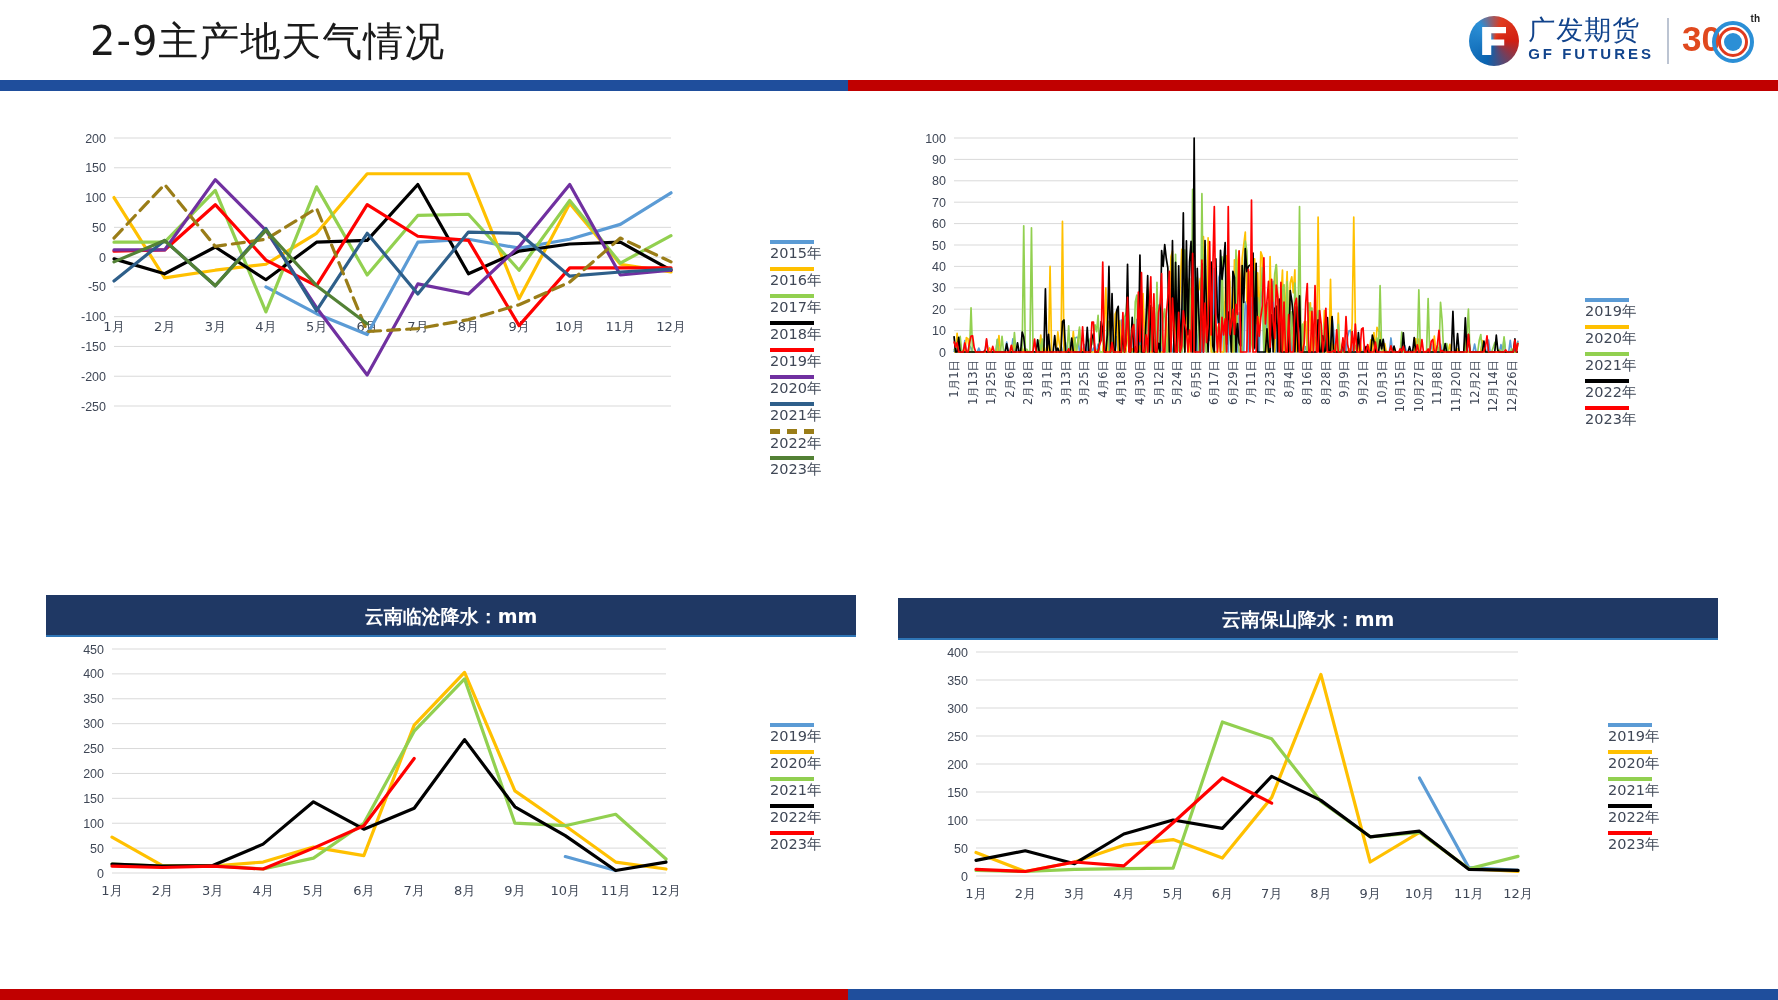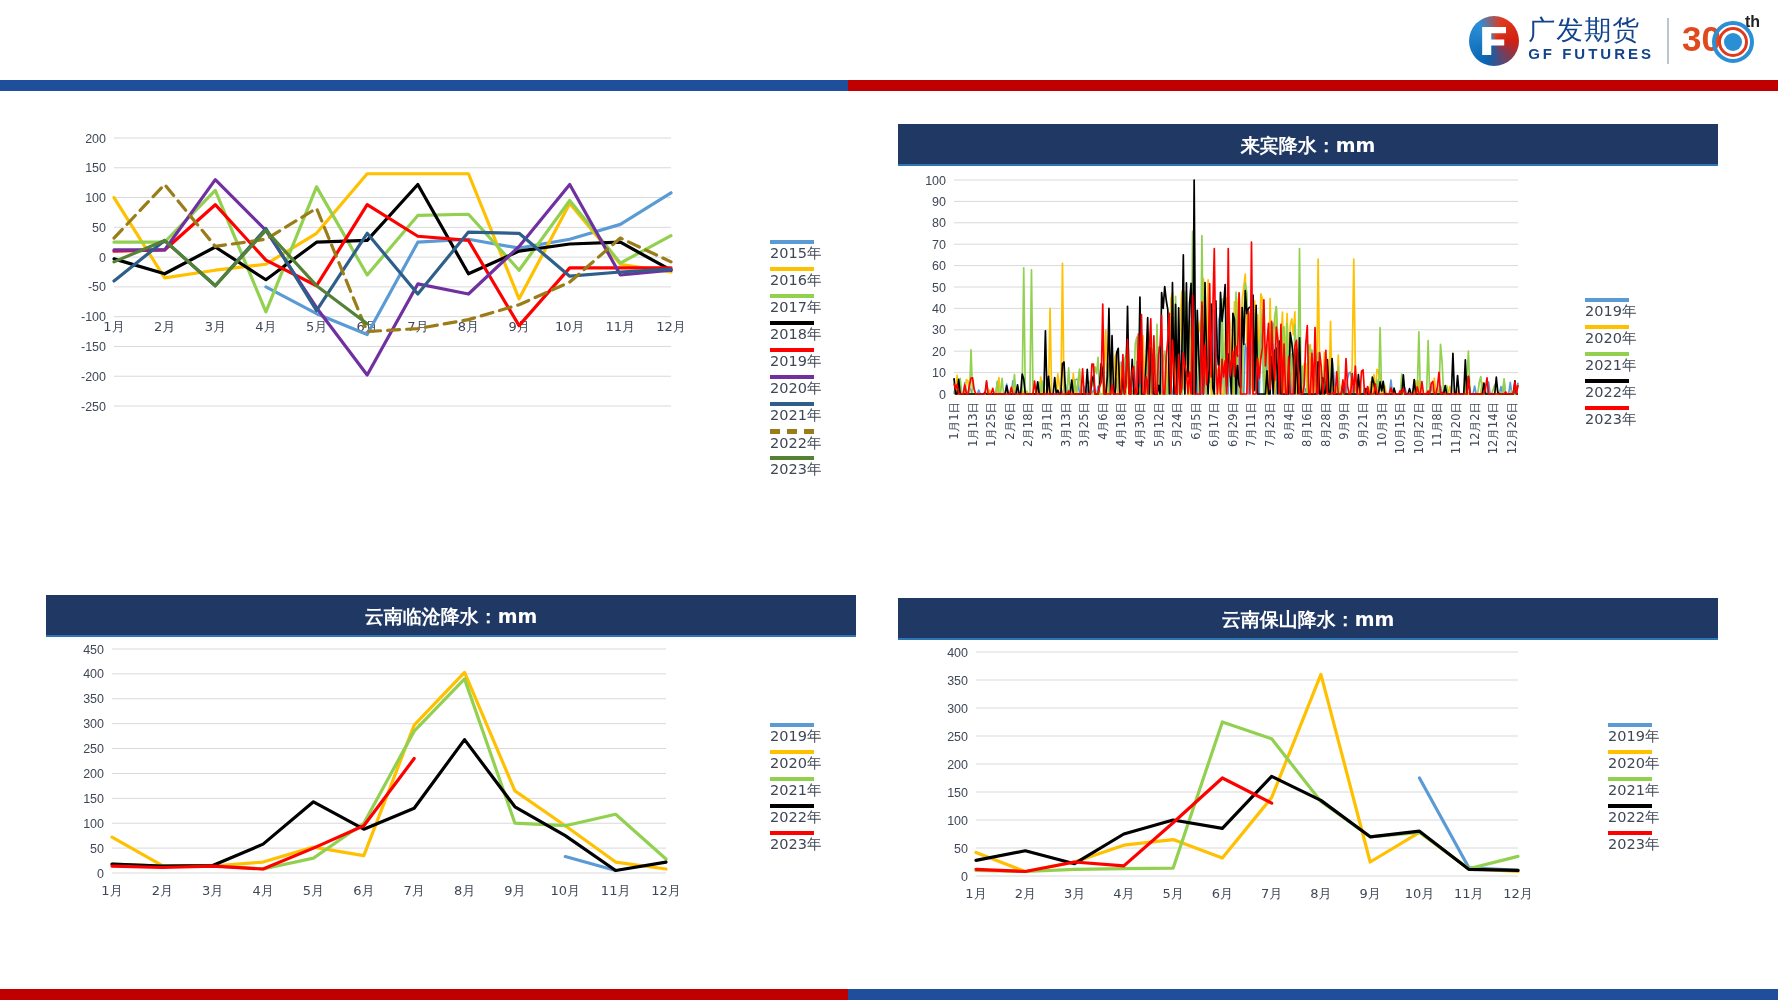--- a/index.html
+++ b/index.html
@@ -38,21 +38,21 @@
   .logo-div{ width:2px; height:46px; background:#bcc4d2; margin:0 13px; }
   .logo-30{ position:relative; width:74px; height:52px; }
   .logo-30 .ring{ position:absolute; right:2px; top:6px; width:42px; height:42px; border-radius:50%;
      border:4px solid #2b8fd6; }
   .logo-30 .ring2{ position:absolute; right:8px; top:12px; width:30px; height:30px; border-radius:50%;
      border:3px solid #e03a1e; }
   .logo-30 .ring3{ position:absolute; right:14px; top:18px; width:18px; height:18px; border-radius:50%;
      background:#2b8fd6; }
   .logo-30 .three{ position:absolute; left:0px; top:4px; font-size:35px; font-weight:bold; color:#e0491e;
      font-family:"Liberation Sans",sans-serif; }
-  .logo-30 .th{ position:absolute; right:-4px; top:-2px; font-size:16px; font-weight:bold; color:#222; }
+  .logo-30 .th{ position:absolute; right:-4px; top:-2px; font-size:10px; font-weight:bold; color:#222; }
 
   
   .panel{ position:absolute; background:#fff; }
   .ptitle{
     background:#1f3864; color:#fff; text-align:center;
     font-family:"DejaVu Sans","Liberation Sans",sans-serif;
     font-weight:bold; font-size:19px; line-height:42px; height:42px;
     border-bottom:2px solid #2e75b6;
     overflow:hidden; white-space:nowrap;
   }
@@ -64,20 +64,21 @@
   .leg-swatch.dash{ height:0; border-top:5px dashed #9a7d18; }
   .leg-txt{ font-size:14.5px; color:#3f4756; font-family:"DejaVu Sans","Liberation Sans",sans-serif; white-space:nowrap; }
 
   svg{ display:block; }
 </style>
 </head>
 <body>
 
 <div id="slide">
 
+  <div class="hdr-title">2-9主产地天气情况</div>
   <div class="hdr-bar">
     <div class="blue"></div>
     <div class="red"></div>
   </div>
 
   <div class="logo">
     <div class="logo-mark"></div>
     <div style="margin-left:9px;">
       <div class="logo-cn">广发期货</div>
       <div class="logo-en">GF FUTURES</div>
@@ -172,21 +173,20 @@
         <div class="leg-swatch dash" style="border-top-color: rgb(154, 125, 24);"></div>
         <span class="leg-txt">2022年</span>
       </div>
       <div class="leg-row">
         <div class="leg-swatch" style="background: rgb(83, 129, 53);"></div>
         <span class="leg-txt">2023年</span>
       </div>
     </div>
 
   <div class="panel" style="left:898px; top:124px; width:820px; height:390px;">
-    <div class="ptitle" style="width:820px;">来宾降水：mm</div>
     <div class="plot" id="plot-laibin" style="height:348px;">
         <svg width="820" height="348">
           <line x1="56" y1="14" x2="620" y2="14" stroke="#d9d9d9" stroke-width="1"></line>
           <text x="48" y="18.5" text-anchor="end" font-size="12.5" fill="#3f4756" font-family="Liberation Sans, sans-serif">100</text>
           <line x1="56" y1="35.39999999999999" x2="620" y2="35.39999999999999" stroke="#d9d9d9" stroke-width="1"></line>
           <text x="48" y="39.89999999999999" text-anchor="end" font-size="12.5" fill="#3f4756" font-family="Liberation Sans, sans-serif">90</text>
           <line x1="56" y1="56.79999999999999" x2="620" y2="56.79999999999999" stroke="#d9d9d9" stroke-width="1"></line>
           <text x="48" y="61.29999999999999" text-anchor="end" font-size="12.5" fill="#3f4756" font-family="Liberation Sans, sans-serif">80</text>
           <line x1="56" y1="78.2" x2="620" y2="78.2" stroke="#d9d9d9" stroke-width="1"></line>
           <text x="48" y="82.7" text-anchor="end" font-size="12.5" fill="#3f4756" font-family="Liberation Sans, sans-serif">70</text>

